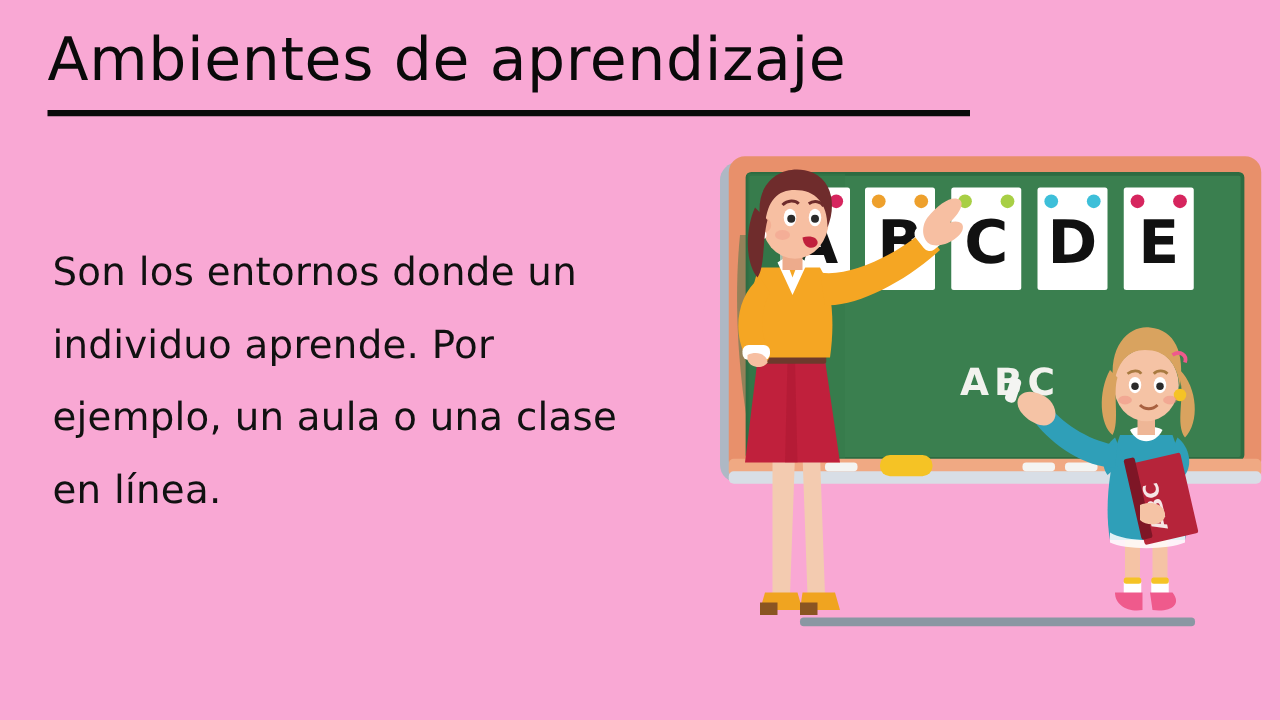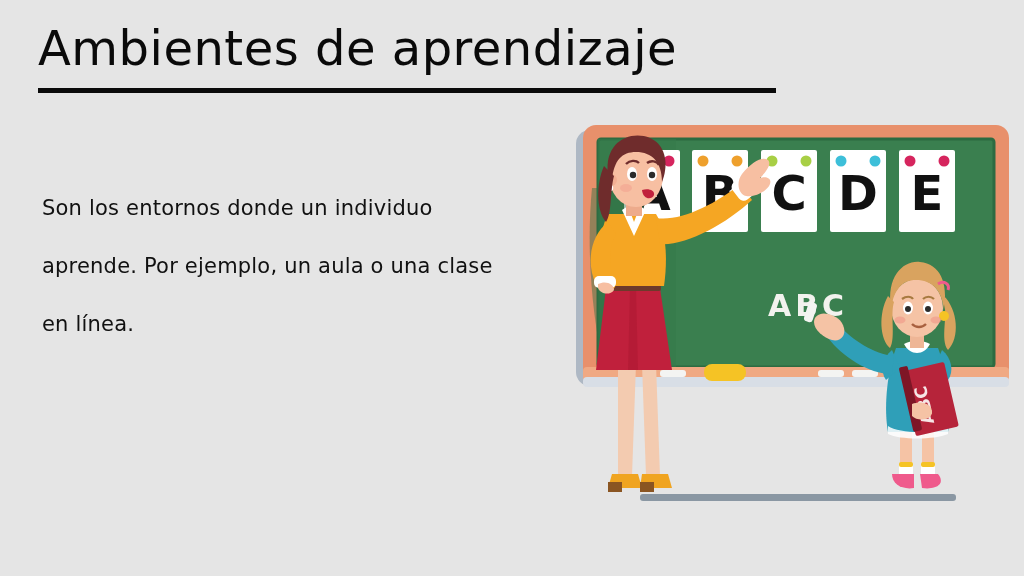--- a/index.html
+++ b/index.html
@@ -12,21 +12,21 @@
     width: 1024px;
     height: 576px;
     overflow: hidden;
     font-family: "Liberation Sans", sans-serif;
     position: relative;
   }
   #slide {
     position: relative;
     width: 1024px;
     height: 576px;
-    background: #e5e5e5;
+    background: #f9a8d4;
     overflow: hidden;
   }
 
   
   #title-block {
     position: absolute;
     left: 36px;
     top: 22px;
     width: 780px;
   }
@@ -51,21 +51,21 @@
     background: #0a0a0a;
   }
 
   
   #body-text {
     position: absolute;
     left: 42px;
     top: 158px;
     width: 480px;
     font-family: "DejaVu Sans", sans-serif;
-    font-size: 21px;
+    font-size: 31px;
     font-weight: 400;
     line-height: 58px;
     color: #111111;
     letter-spacing: 0.2px;
   }
 
   
   #logo {
     position: absolute;
     left: 20px;

